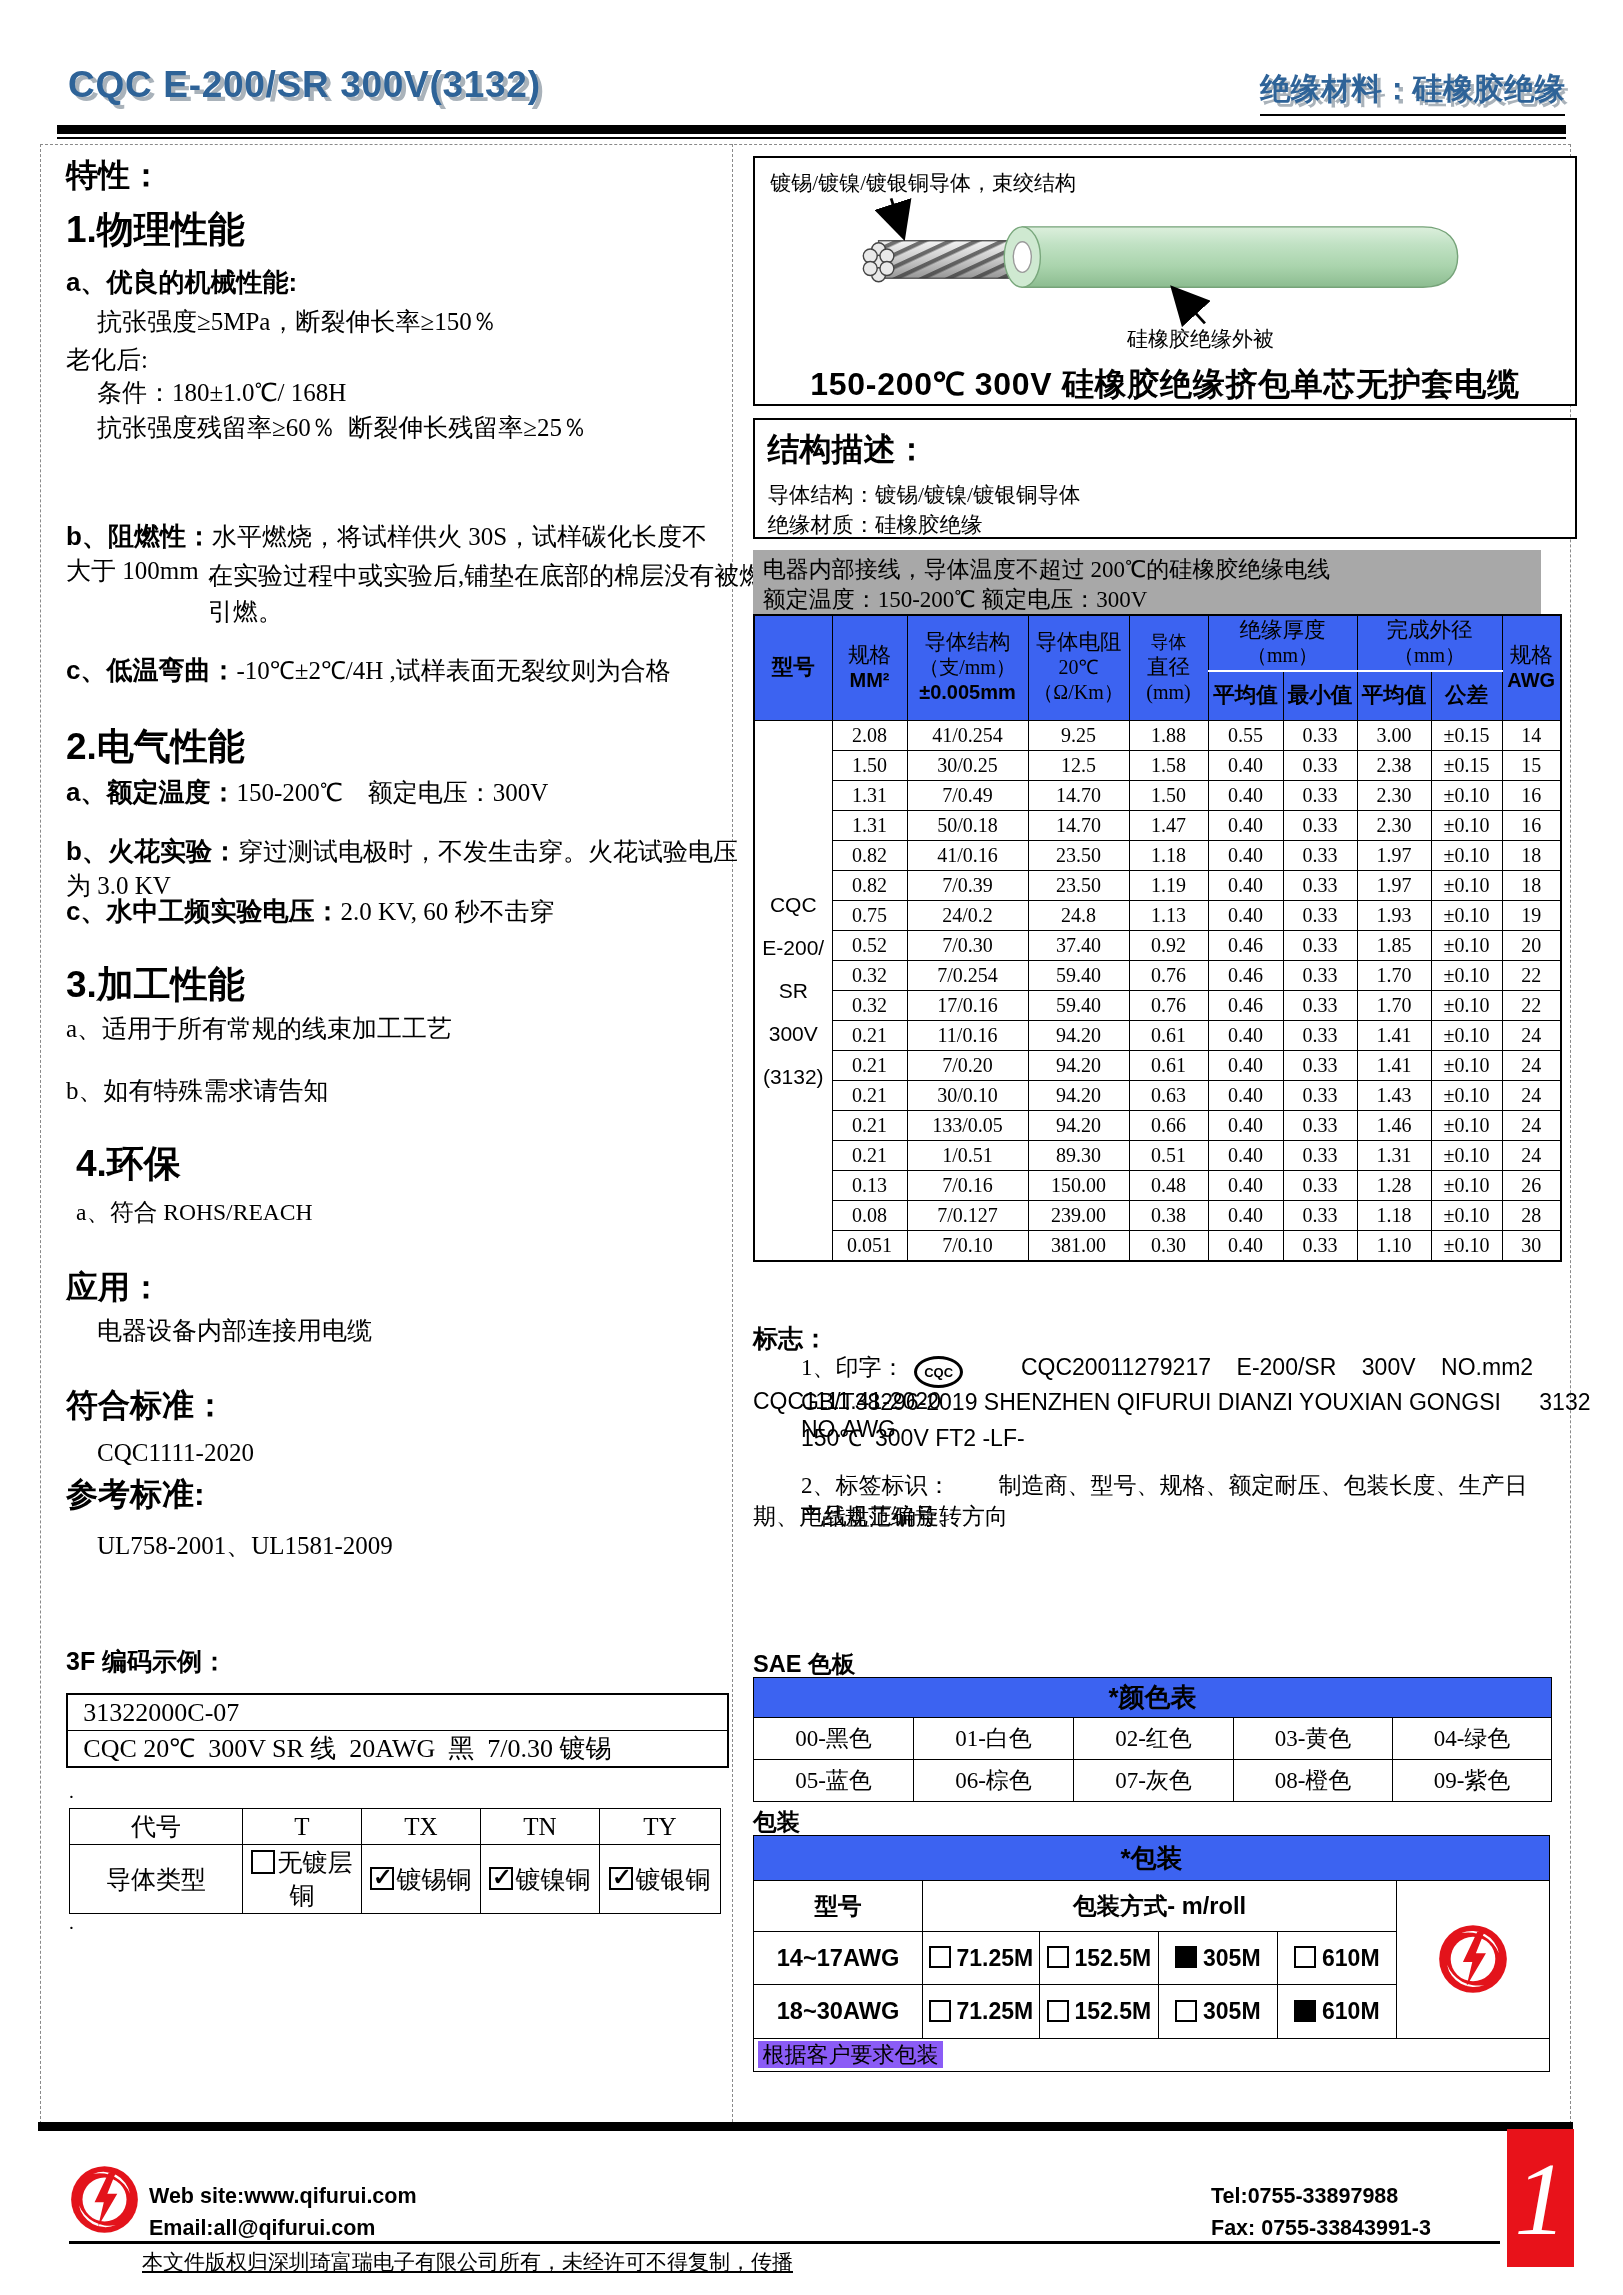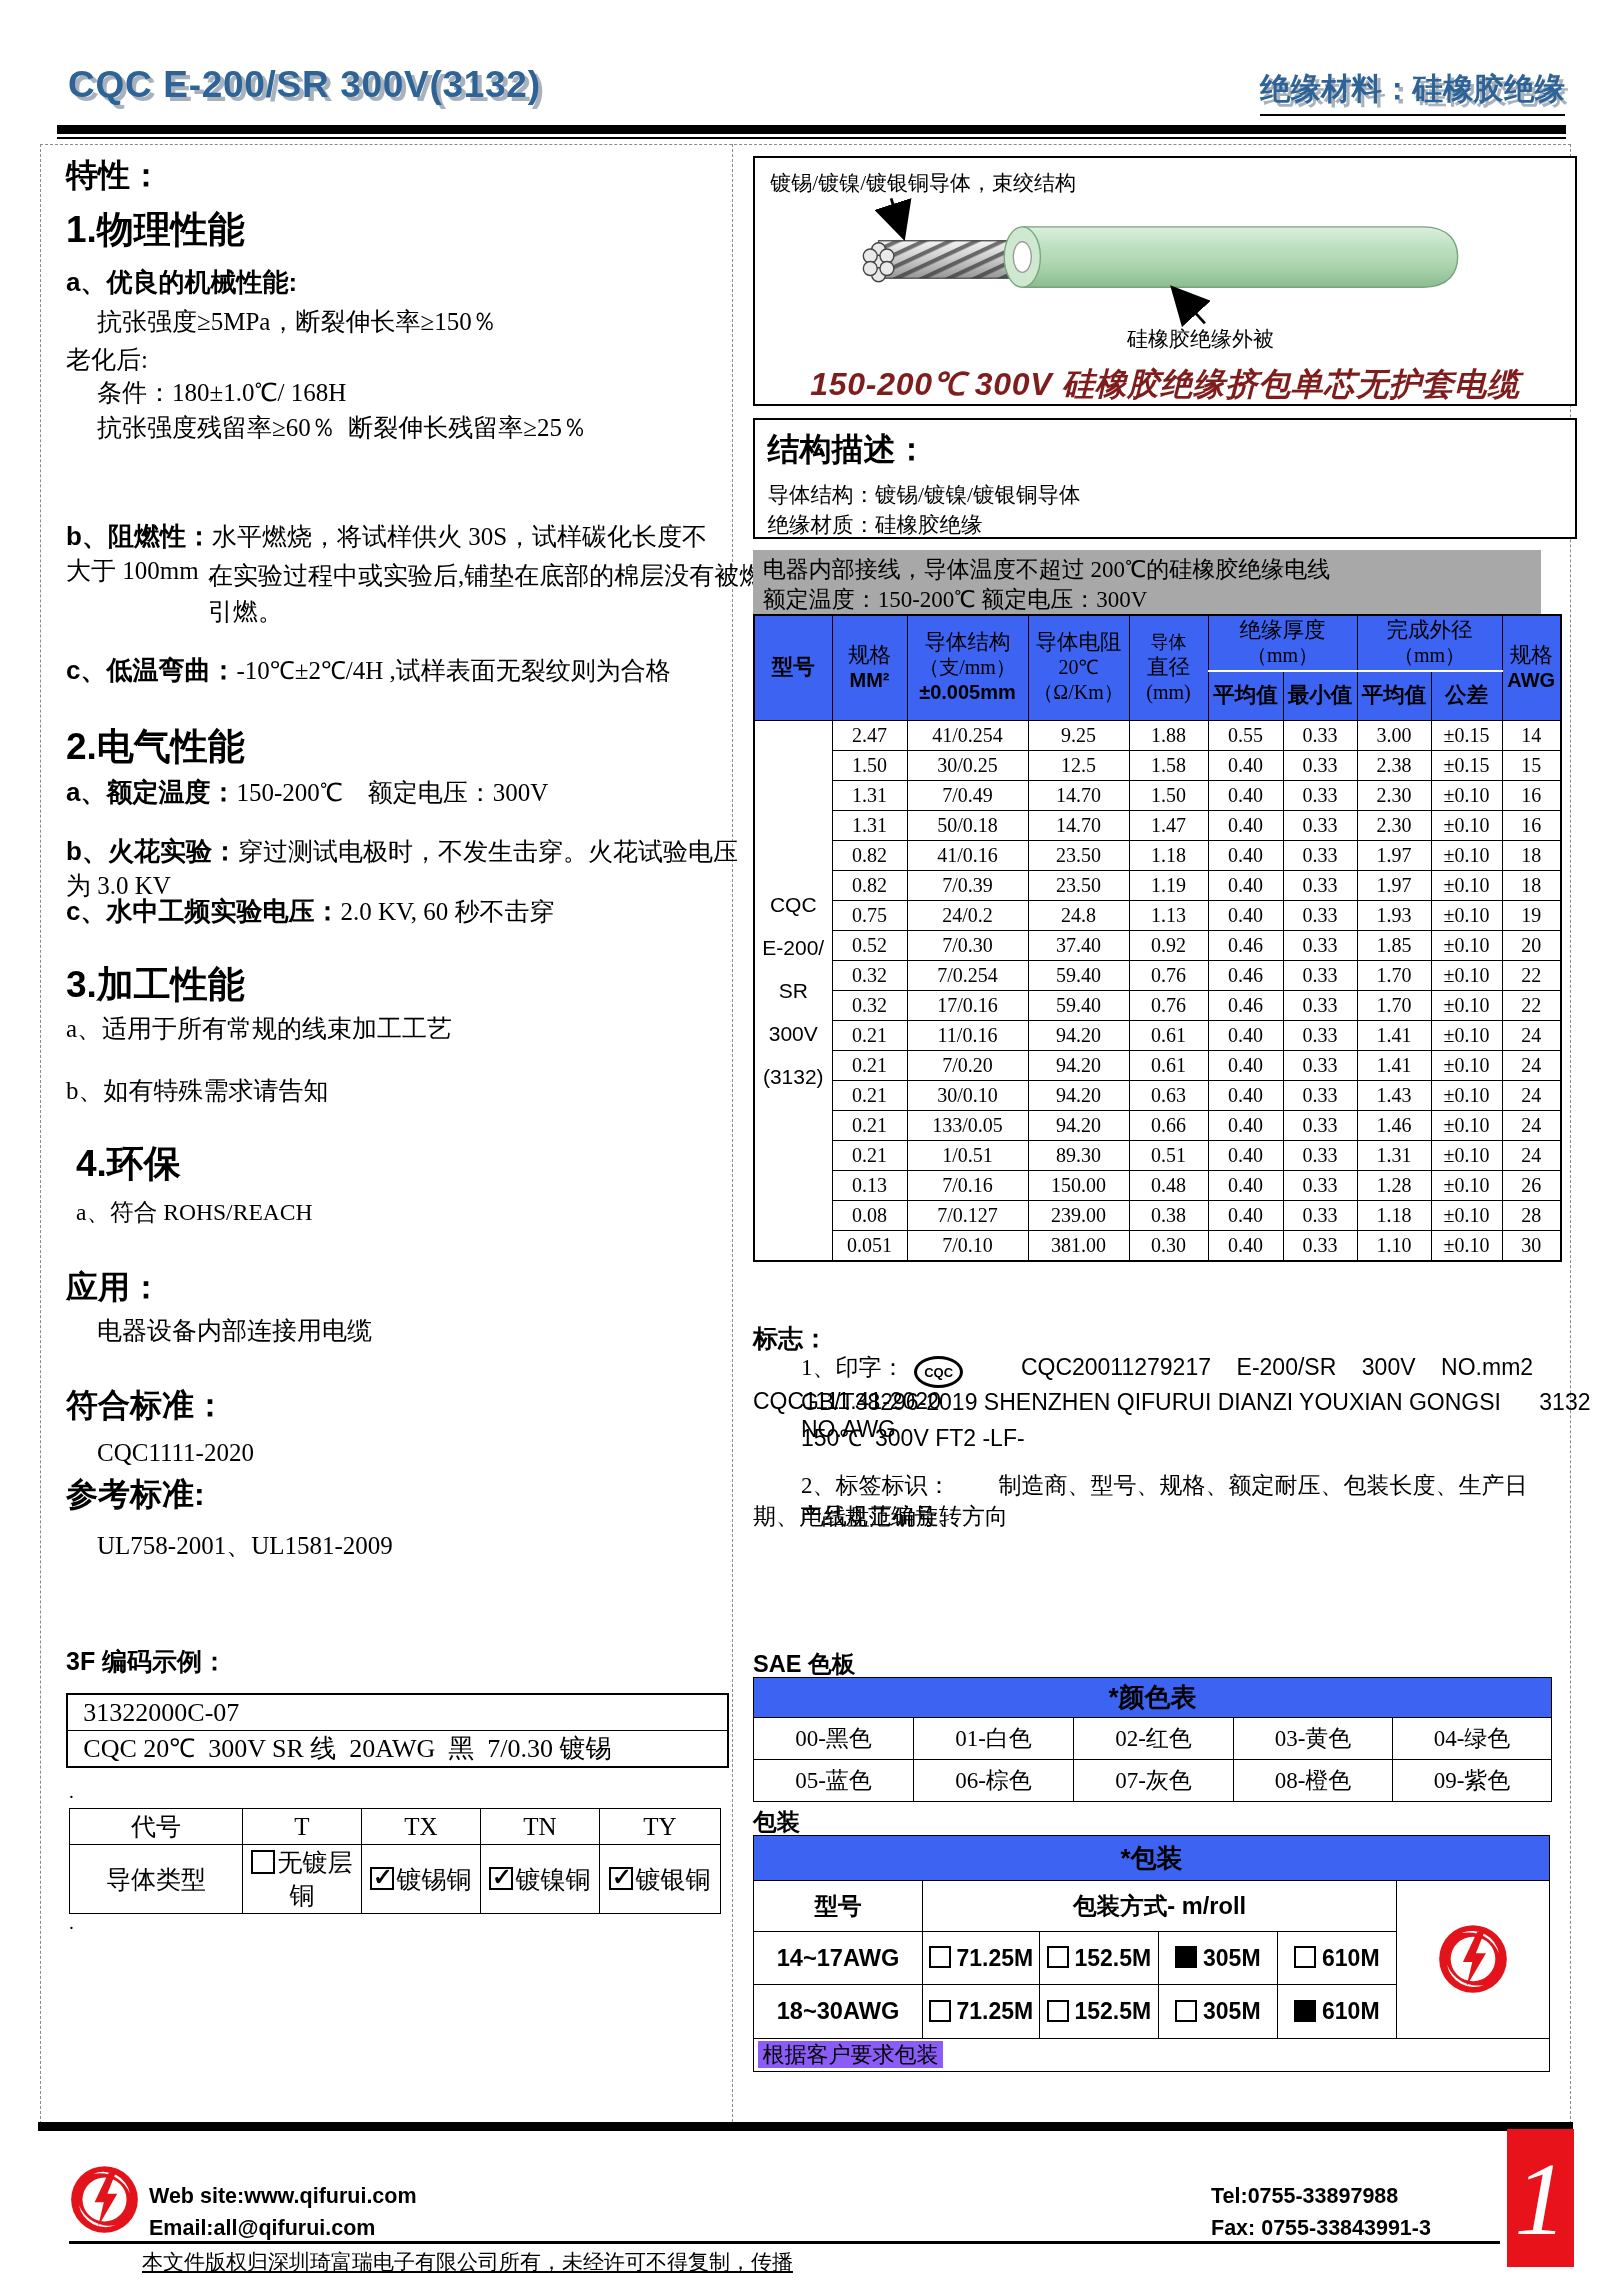--- a/index.html
+++ b/index.html
@@ -45,21 +45,21 @@
   .cb{display:inline-block;vertical-align:-2.8px;width:18px;height:18px;border:2.1px solid #000;
       background:#fff;margin-right:5.6px;position:relative;}
   .cb.filled{background:#000;}
   .cb.checked::after{content:"✓";position:absolute;left:0.7px;top:-5.6px;font-size:23.6px;font-weight:bold;
       font-family:"Liberation Sans",sans-serif;}
 
   
   .black-box{border:2.1px solid #000;background:#fff;}
   .gray-box{background:#a8a8a8;}
   .diagram-title{font-family:"Liberation Sans",sans-serif;font-weight:bold;font-size:32px;
-      color:#7f1d1d;text-align:center;letter-spacing:0.7px;font-style:italic;}
+      color:#000000;text-align:center;letter-spacing:0.7px;}
 
   
   #spec-table{border-collapse:collapse;table-layout:fixed;width:806px;border:2.1px solid #000;}
   #spec-table th{background:#3c63f1;border:1.4px solid #000;font-family:"Liberation Sans",sans-serif;
       font-weight:bold;font-size:20px;color:#000;padding:0;line-height:25px;}
   #spec-table thead tr:first-child{height:56px;}
   #spec-table thead tr:last-child{height:49px;}
   #spec-table th.grp{border-bottom:2.1px solid #fff;}
   #spec-table td{border:1.4px solid #000;text-align:center;font-size:20px;height:29px;
       font-family:"Liberation Serif",serif;padding:0;}
@@ -298,21 +298,21 @@
       <tr>
         <th class="thn" style="font-size:21.5px;">平均值</th>
         <th class="thn" style="font-size:21.5px;">最小值</th>
         <th class="thn" style="font-size:21.5px;">平均值</th>
         <th class="thn" style="font-size:21.5px;">公差</th>
       </tr>
     </thead>
     <tbody id="spec-body">
         <tr>
           <td class="model-cell" rowspan="18">CQC<br>E-200/<br>SR<br>300V<br>(3132)</td>
-          <td>2.47</td>
+          <td>2.08</td>
           <td>41/0.254</td>
           <td>9.25</td>
           <td>1.88</td>
           <td>0.55</td>
           <td>0.33</td>
           <td>3.00</td>
           <td>±0.15</td>
           <td>14</td>
         </tr>
         <tr>

